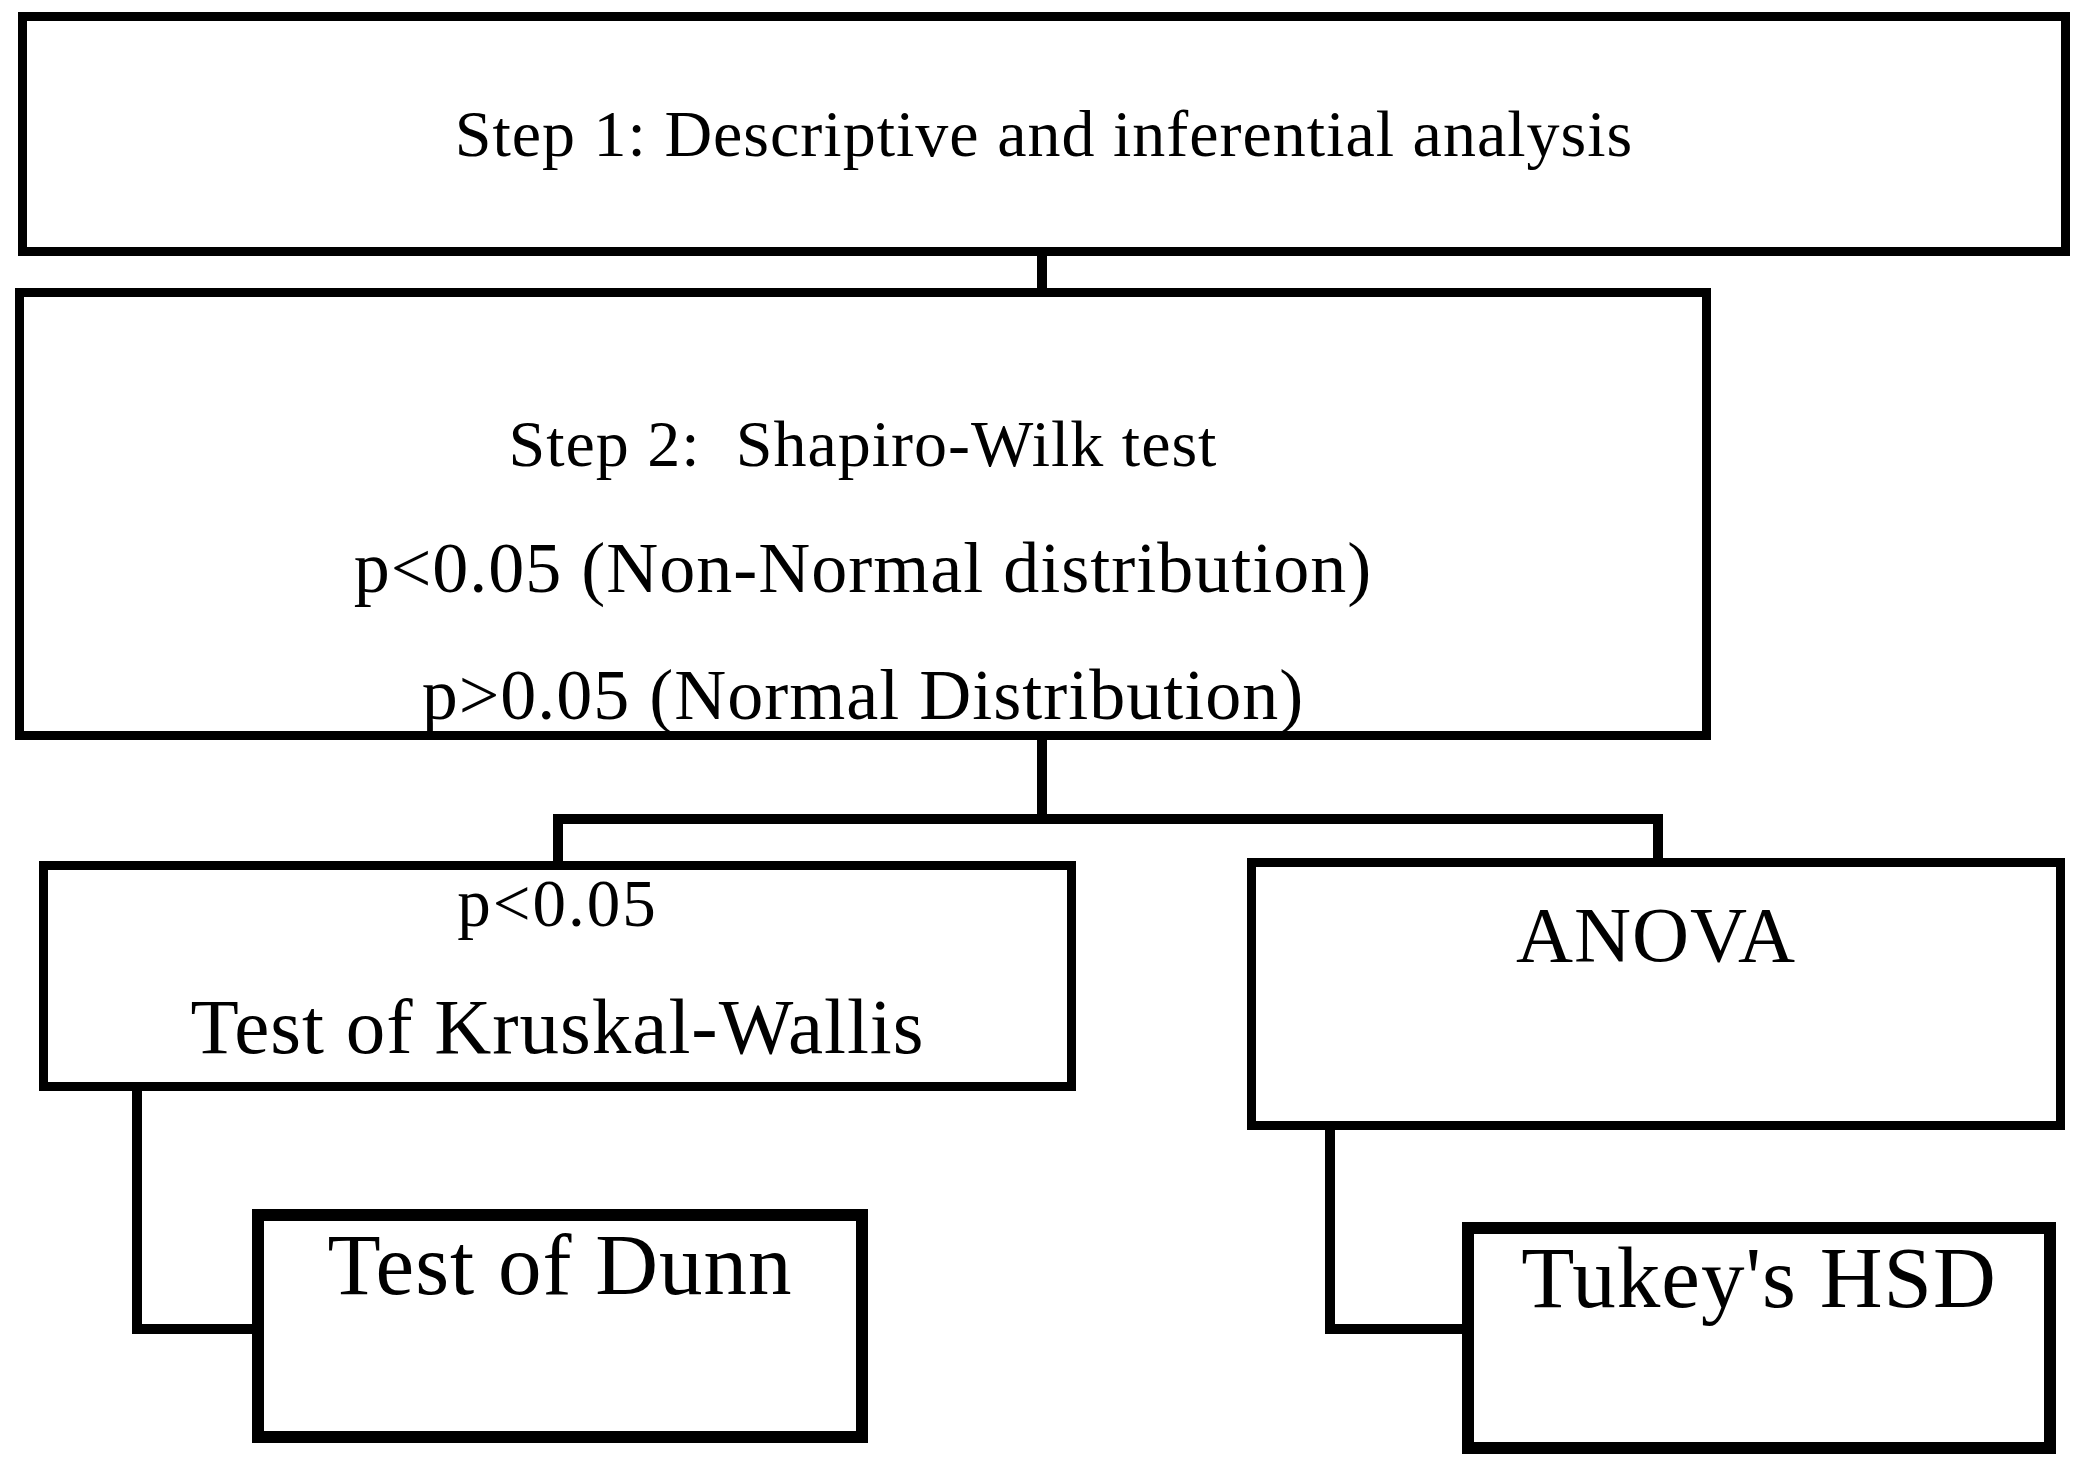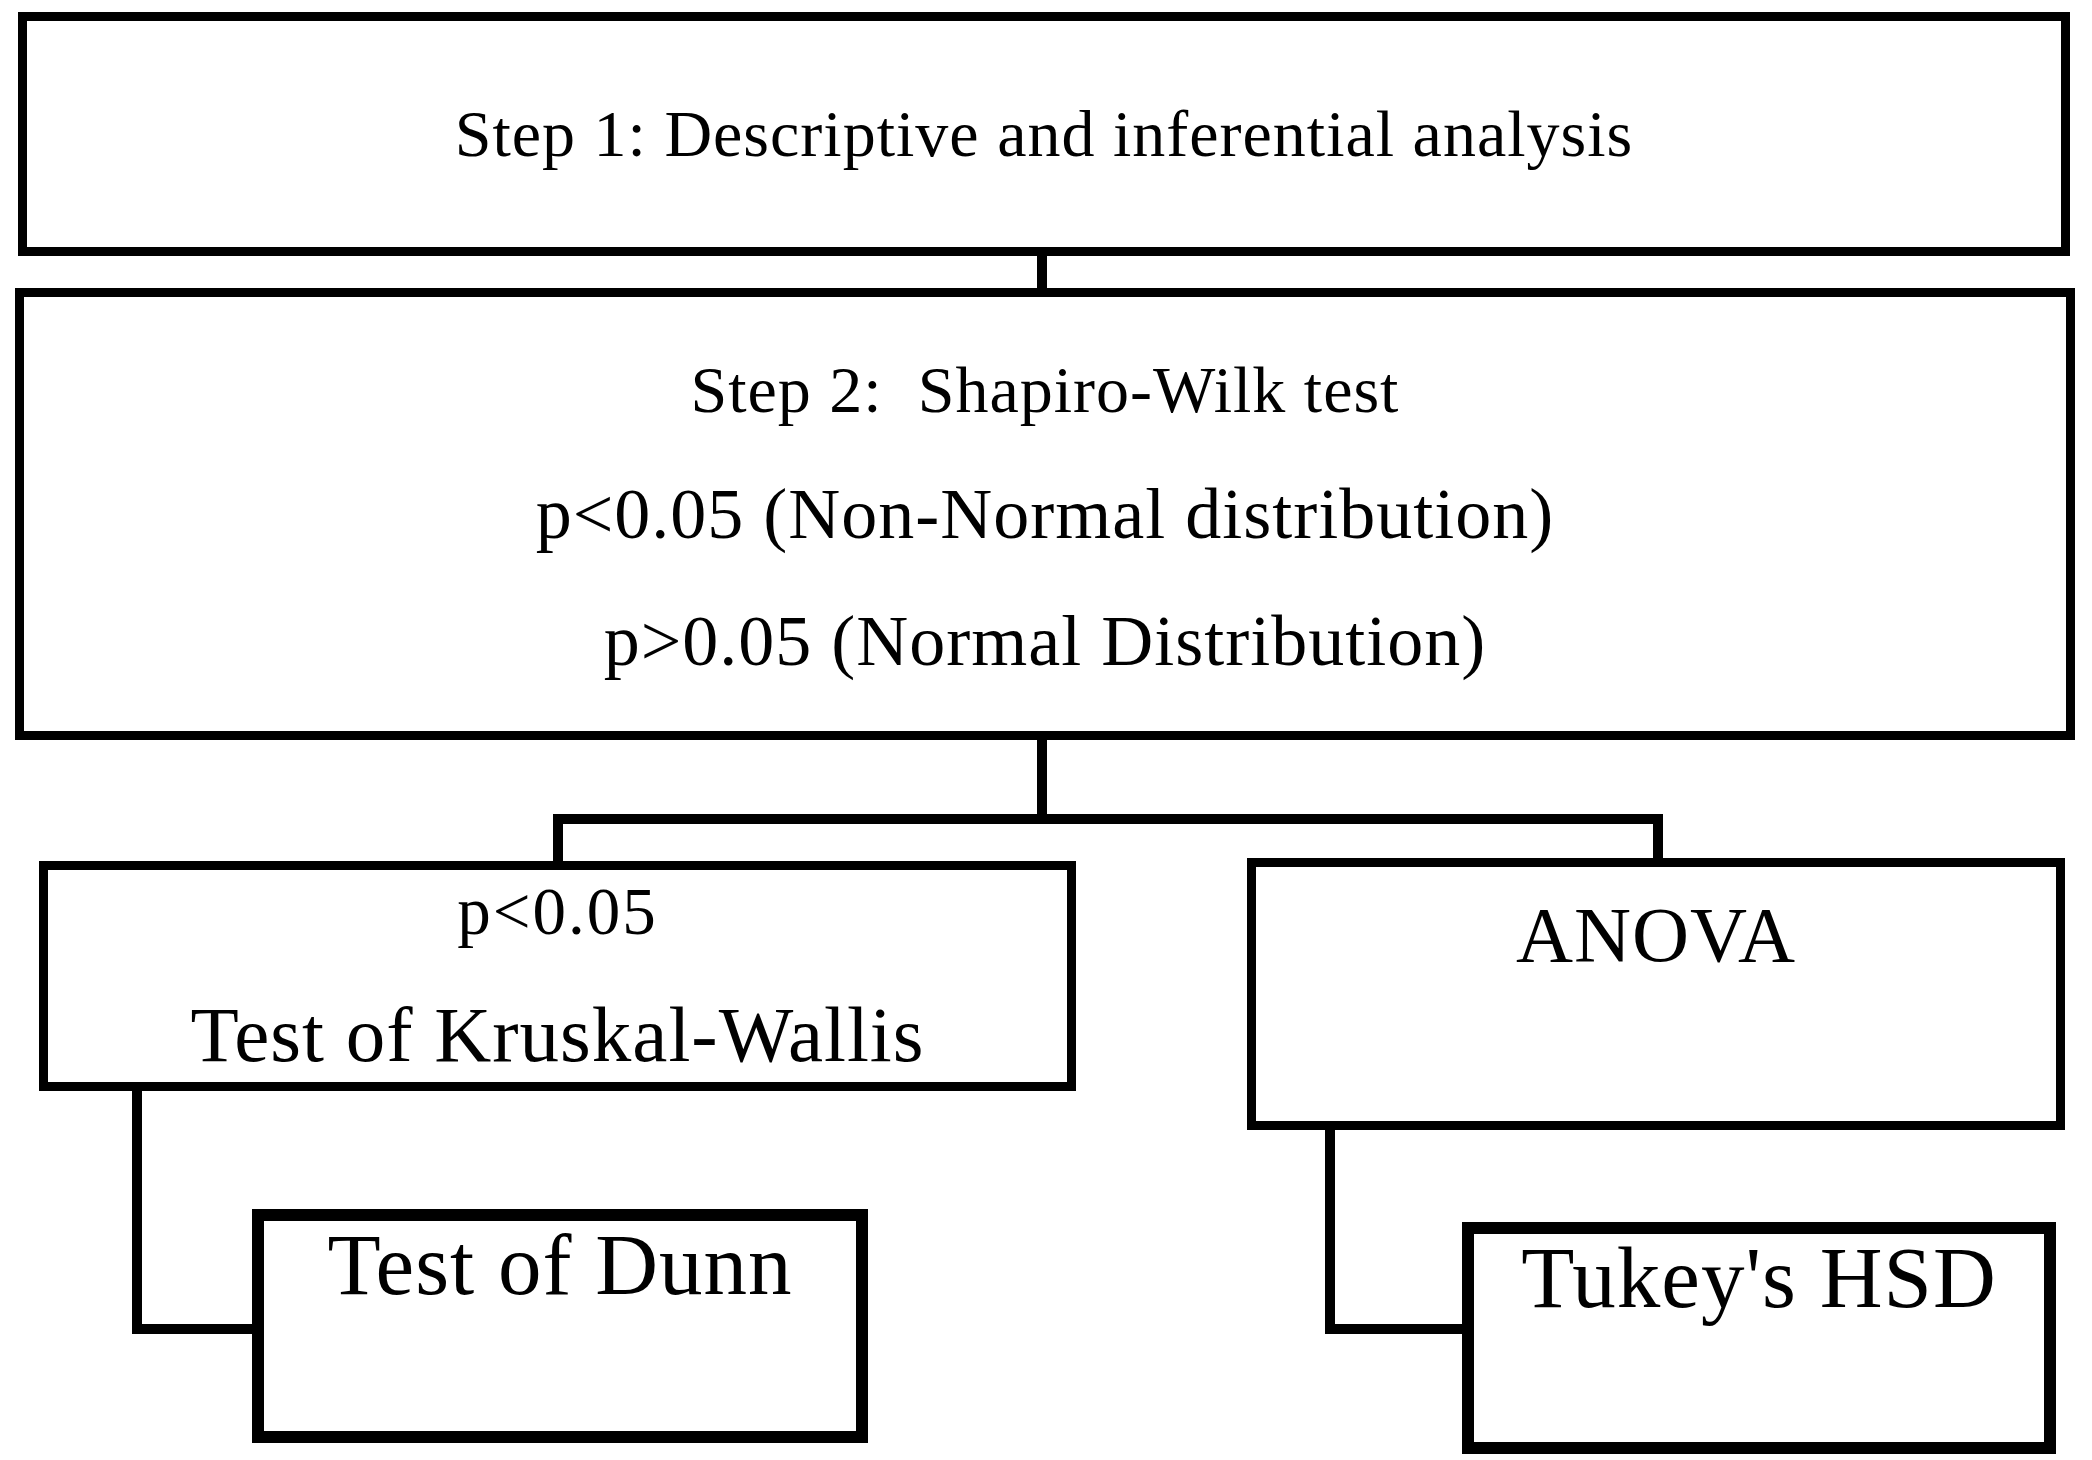--- a/index.html
+++ b/index.html
@@ -29,22 +29,22 @@
     align-items: center;
     text-align: center;
   }
   .node.center { justify-content: flex-start; }
   .line {
     position: absolute;
     background: var(--line);
   }
   
   .box-step1   { left: 18px;   top: 12px;   width: 2052px; height: 244px; justify-content: center; }
-  .box-step2   { left: 15px;   top: 288px;  width: 2060px; height: 452px; padding-top: 60px; row-gap: 55px; }
-  .box-kruskal { left: 39px;   top: 861px;  width: 1037px; height: 230px; padding-top: 8px;  row-gap: 50px; }
+  .box-step2   { left: 15px;   top: 288px;  width: 1696px; height: 452px; padding-top: 60px; row-gap: 55px; justify-content: flex-end; }
+  .box-kruskal { left: 39px;   top: 861px;  width: 1037px; height: 230px;  row-gap: 50px; }
   .box-anova   { left: 1247px; top: 858px;  width: 818px;  height: 272px; padding-top: 28px; row-gap: 52px; }
   .box-dunn    { left: 252px;  top: 1209px; width: 616px;  height: 234px; border-width: 12px; justify-content: center; }
   .box-tukey   { left: 1462px; top: 1210px; width: 594px;  height: 232px; border-width: 12px; justify-content: center; margin-top: 12px; }
   
   .conn-v1     { left: 1037px; top: 252px;  width: 10px;   height: 40px; }
   .conn-v2     { left: 1037px; top: 736px;  width: 10px;   height: 88px; }
   .conn-hbar   { left: 553px;  top: 814px;  width: 1110px; height: 10px; }
   .conn-legl   { left: 553px;  top: 820px;  width: 10px;   height: 45px; }
   .conn-legr   { left: 1653px; top: 820px;  width: 10px;   height: 42px; }
   .conn-dunnv  { left: 132px;  top: 1087px; width: 10px;   height: 247px; }

